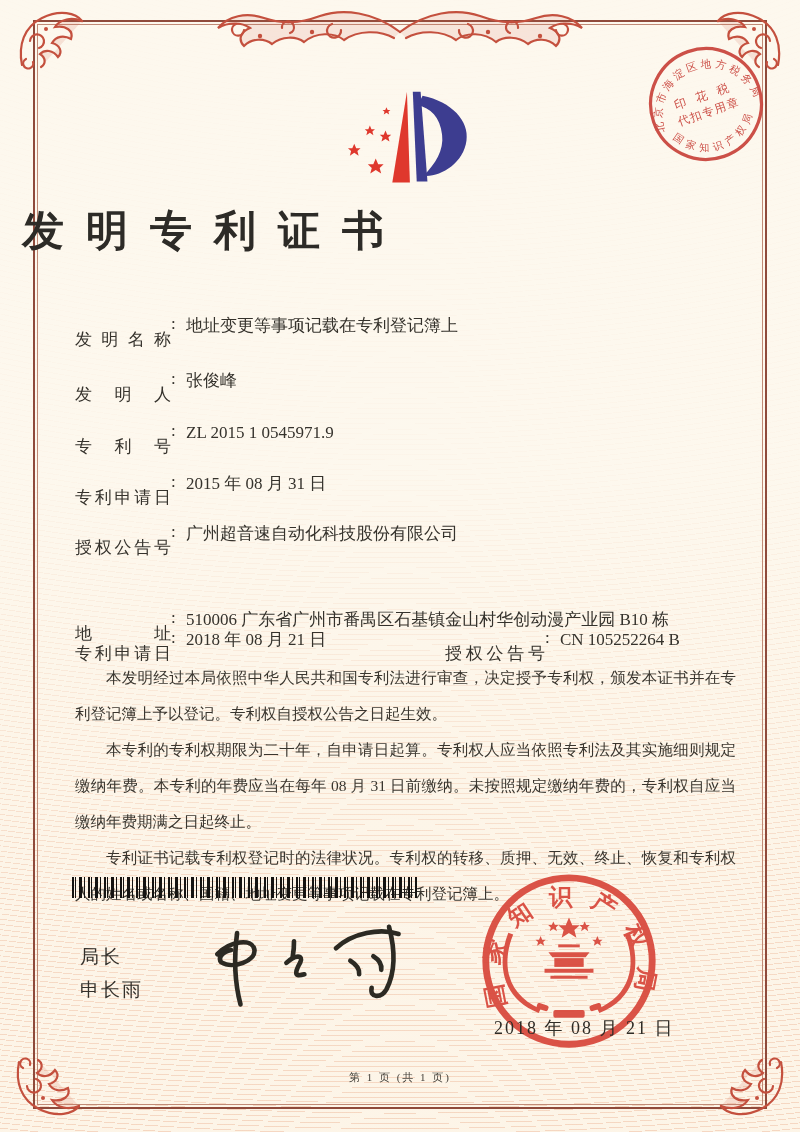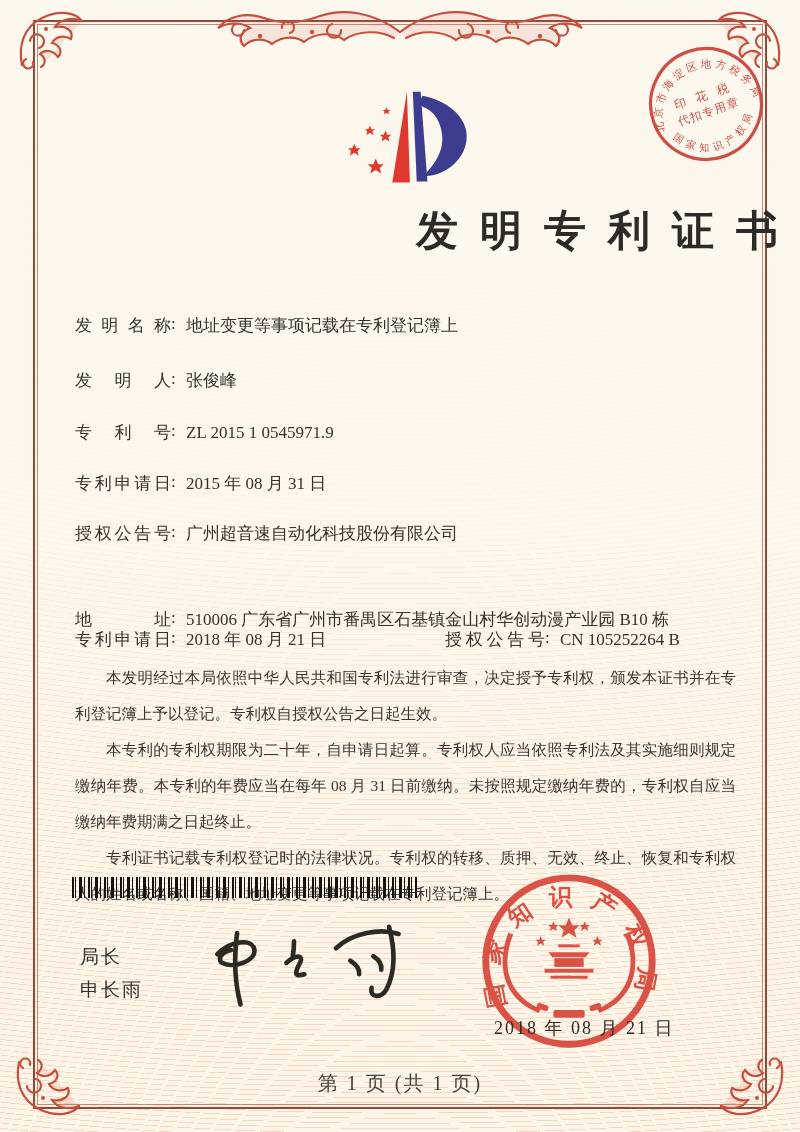--- a/index.html
+++ b/index.html
@@ -11,43 +11,43 @@
       linear-gradient(180deg, rgba(253,248,238,.97) 0%, rgba(253,248,238,.9) 42%,
         rgba(253,246,234,.55) 62%, rgba(252,243,230,.22) 78%, rgba(252,241,226,.1) 100%),
       repeating-radial-gradient(1400px 900px at 50% -38%,
         rgba(228,148,108,.34) 0 1.3px, rgba(255,255,255,0) 1.3px 8px);
   }
   .frame{position:absolute; left:33px; right:33px; top:20px; bottom:23px;
     border:2px solid #8f4a3b;}
   .frame::after{content:""; position:absolute; inset:2px; border:1px solid #c08a76;}
   .abs{position:absolute;}
   .cert-no{left:96px; top:74px; font-size:17px; letter-spacing:1px; color:#3a3733;}
-  .title{left:0; right:0; top:203px; text-align:right; font-size:42px; font-weight:600;
+  .title{left:0; right:0; top:203px; text-align:left; font-size:42px; font-weight:600;
     letter-spacing:22px; padding-left:22px; color:#2d2b27;}
   .frow{position:absolute; left:75px; font-size:17px; white-space:nowrap;}
   .flabel{display:inline-block; width:96px; text-align:justify; text-align-last:justify;
-    vertical-align:top;}
+    vertical-align:top;margin-top:14px;}
   .fcolon{display:inline-block; width:15px; vertical-align:top;}
   .fvalue{display:inline-block; max-width:545px; white-space:normal; vertical-align:top;
     line-height:24px;}
   .paras{left:75px; right:64px; top:660px; font-size:15.5px; line-height:36px;
     text-align:justify; color:#3a362f;}
   .paras p{margin:0; text-indent:2em;}
   .barcode{left:72px; top:877px; width:345px; height:21px;
     background-image:repeating-linear-gradient(90deg,
       #151311 0 2px, rgba(0,0,0,0) 2px 3px,
       #151311 3px 4px, rgba(0,0,0,0) 4px 7px,
       #151311 7px 10px, rgba(0,0,0,0) 10px 12px,
       #151311 12px 13px, rgba(0,0,0,0) 13px 16px);}
   .officer{left:80px; top:940px; font-family:"Liberation Sans","DejaVu Sans",sans-serif;
     font-size:19px; line-height:33px; color:#33302b; letter-spacing:2px;}
   .sig{left:198px; top:912px;}
   .seal{left:476px; top:870px;}
   .seal-date{left:494px; top:1016px; font-size:18px; letter-spacing:2px; color:#2f2c26;}
-  .footer{left:0; right:0; top:1070px; text-align:center; font-size:20px;
+  .footer{left:0; right:0; top:1070px; text-align:center; font-size:11px;
     letter-spacing:2px; color:#45413a;}
   .stamp{left:646px; top:44px; transform:rotate(-19deg); opacity:.92;}
   .logo{left:330px; top:82px;}
   .orn-top{left:212px; top:2px;}
   .orn-tl{left:16px; top:7px;}
   .orn-tr{right:16px; top:7px; transform:scaleX(-1);}
   .orn-bl{left:13px; bottom:12px; transform:scaleY(-1);}
   .orn-br{right:13px; bottom:12px; transform:scale(-1,-1);}
 </style>
 </head>

